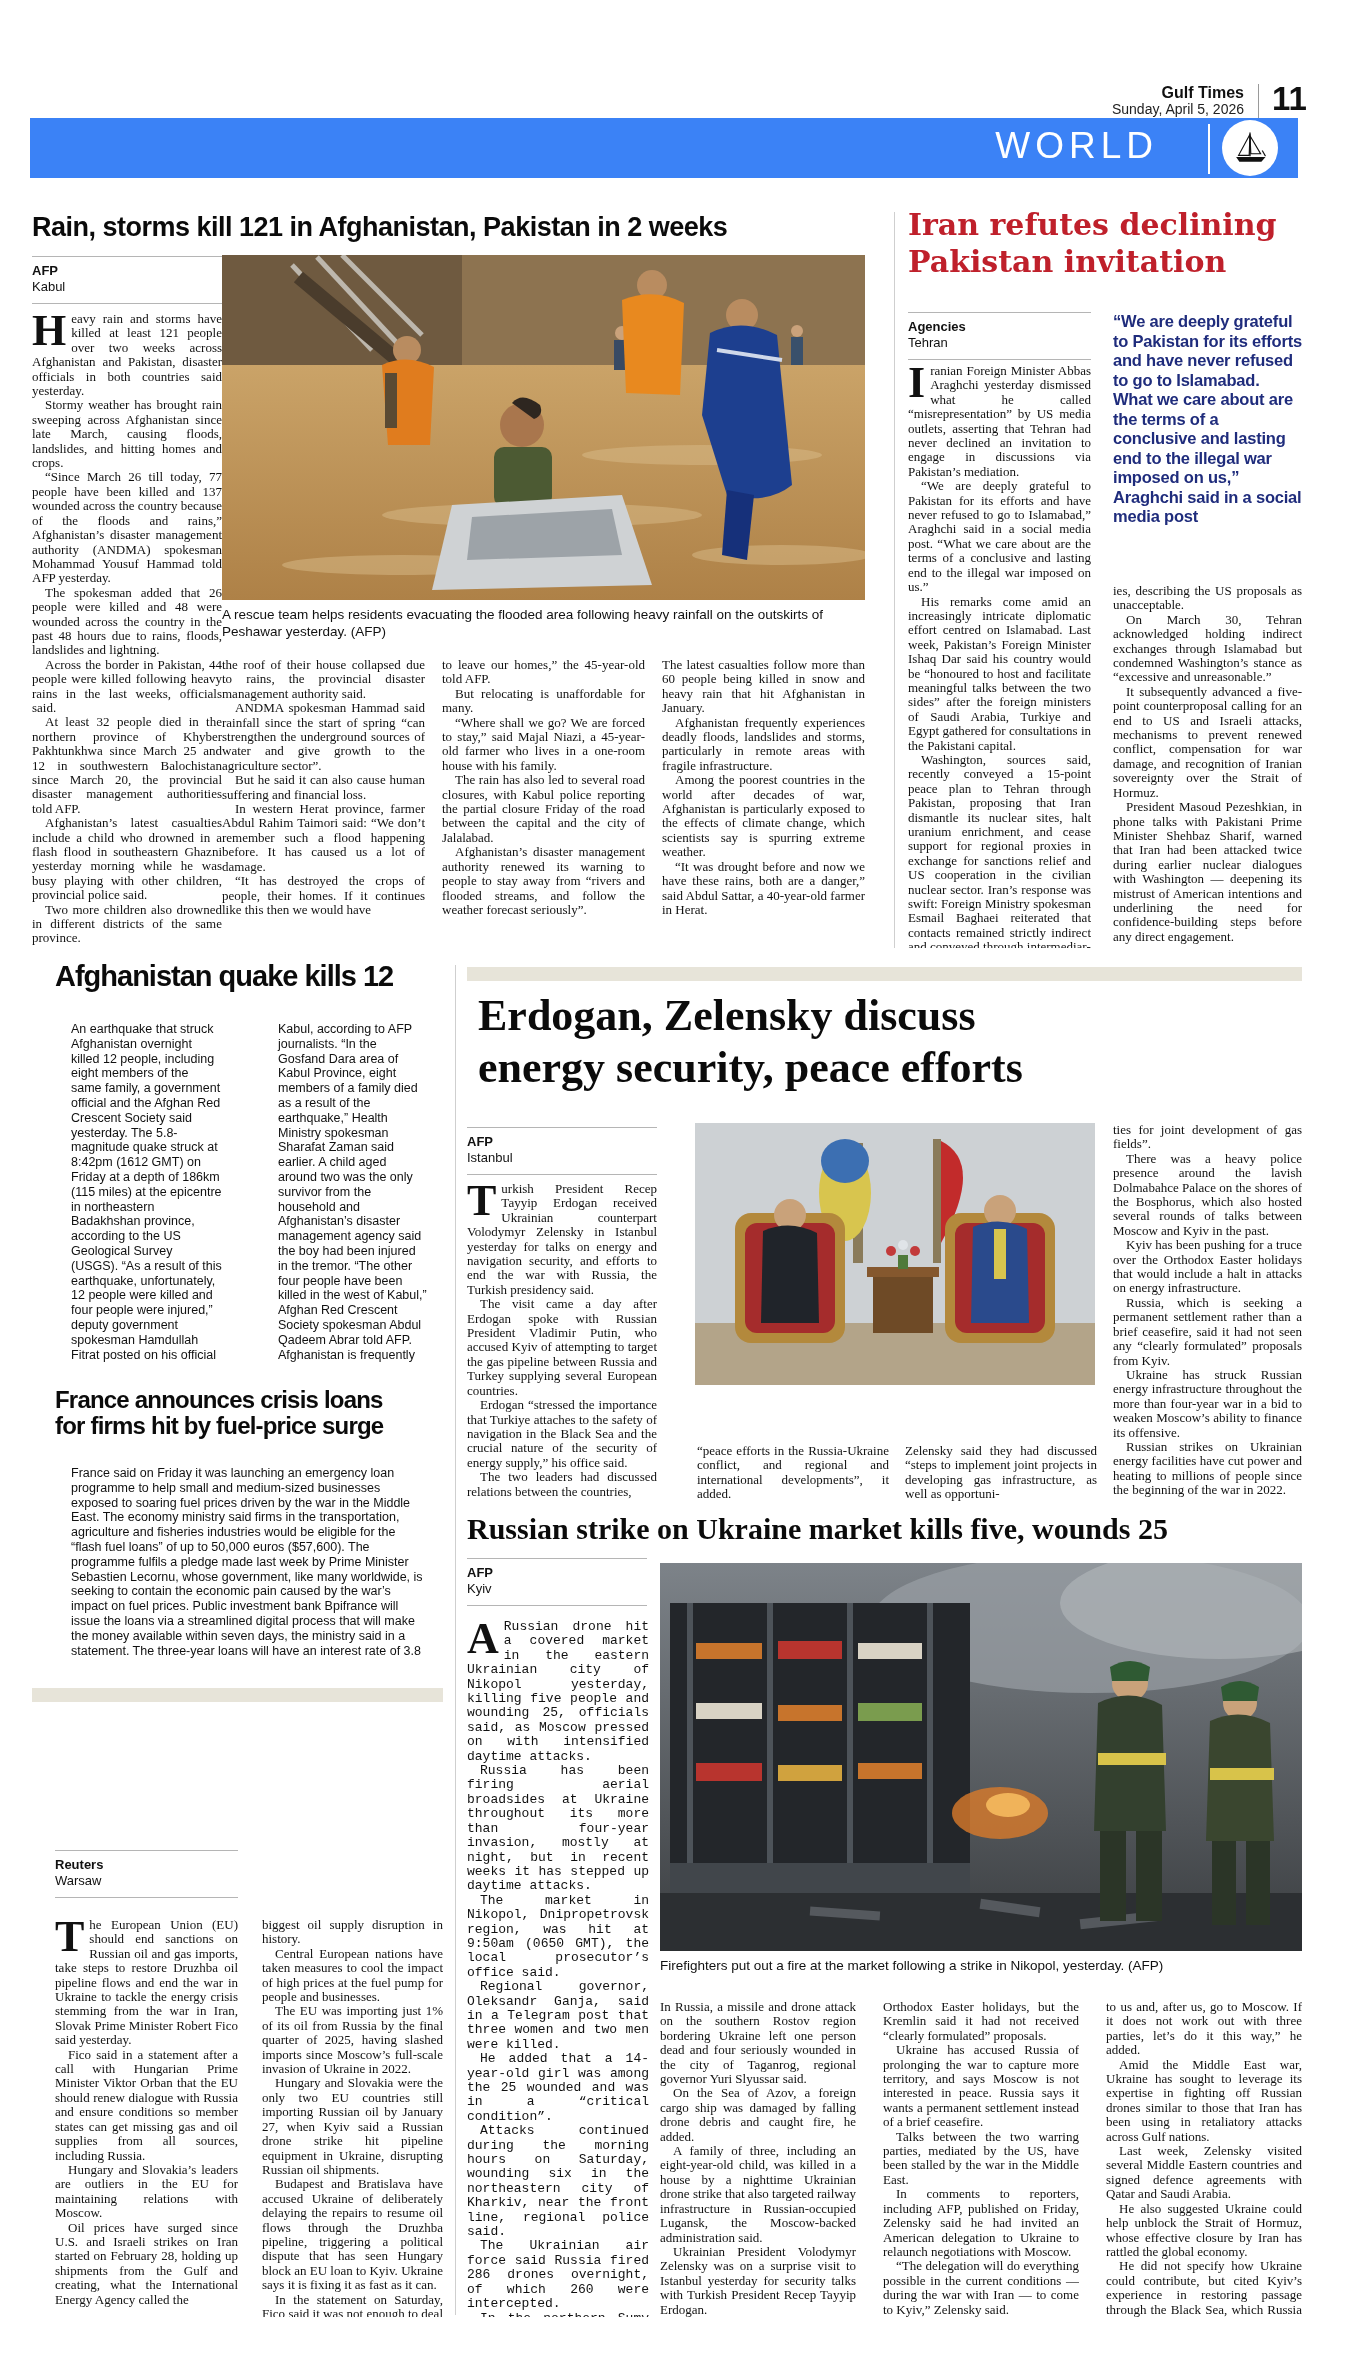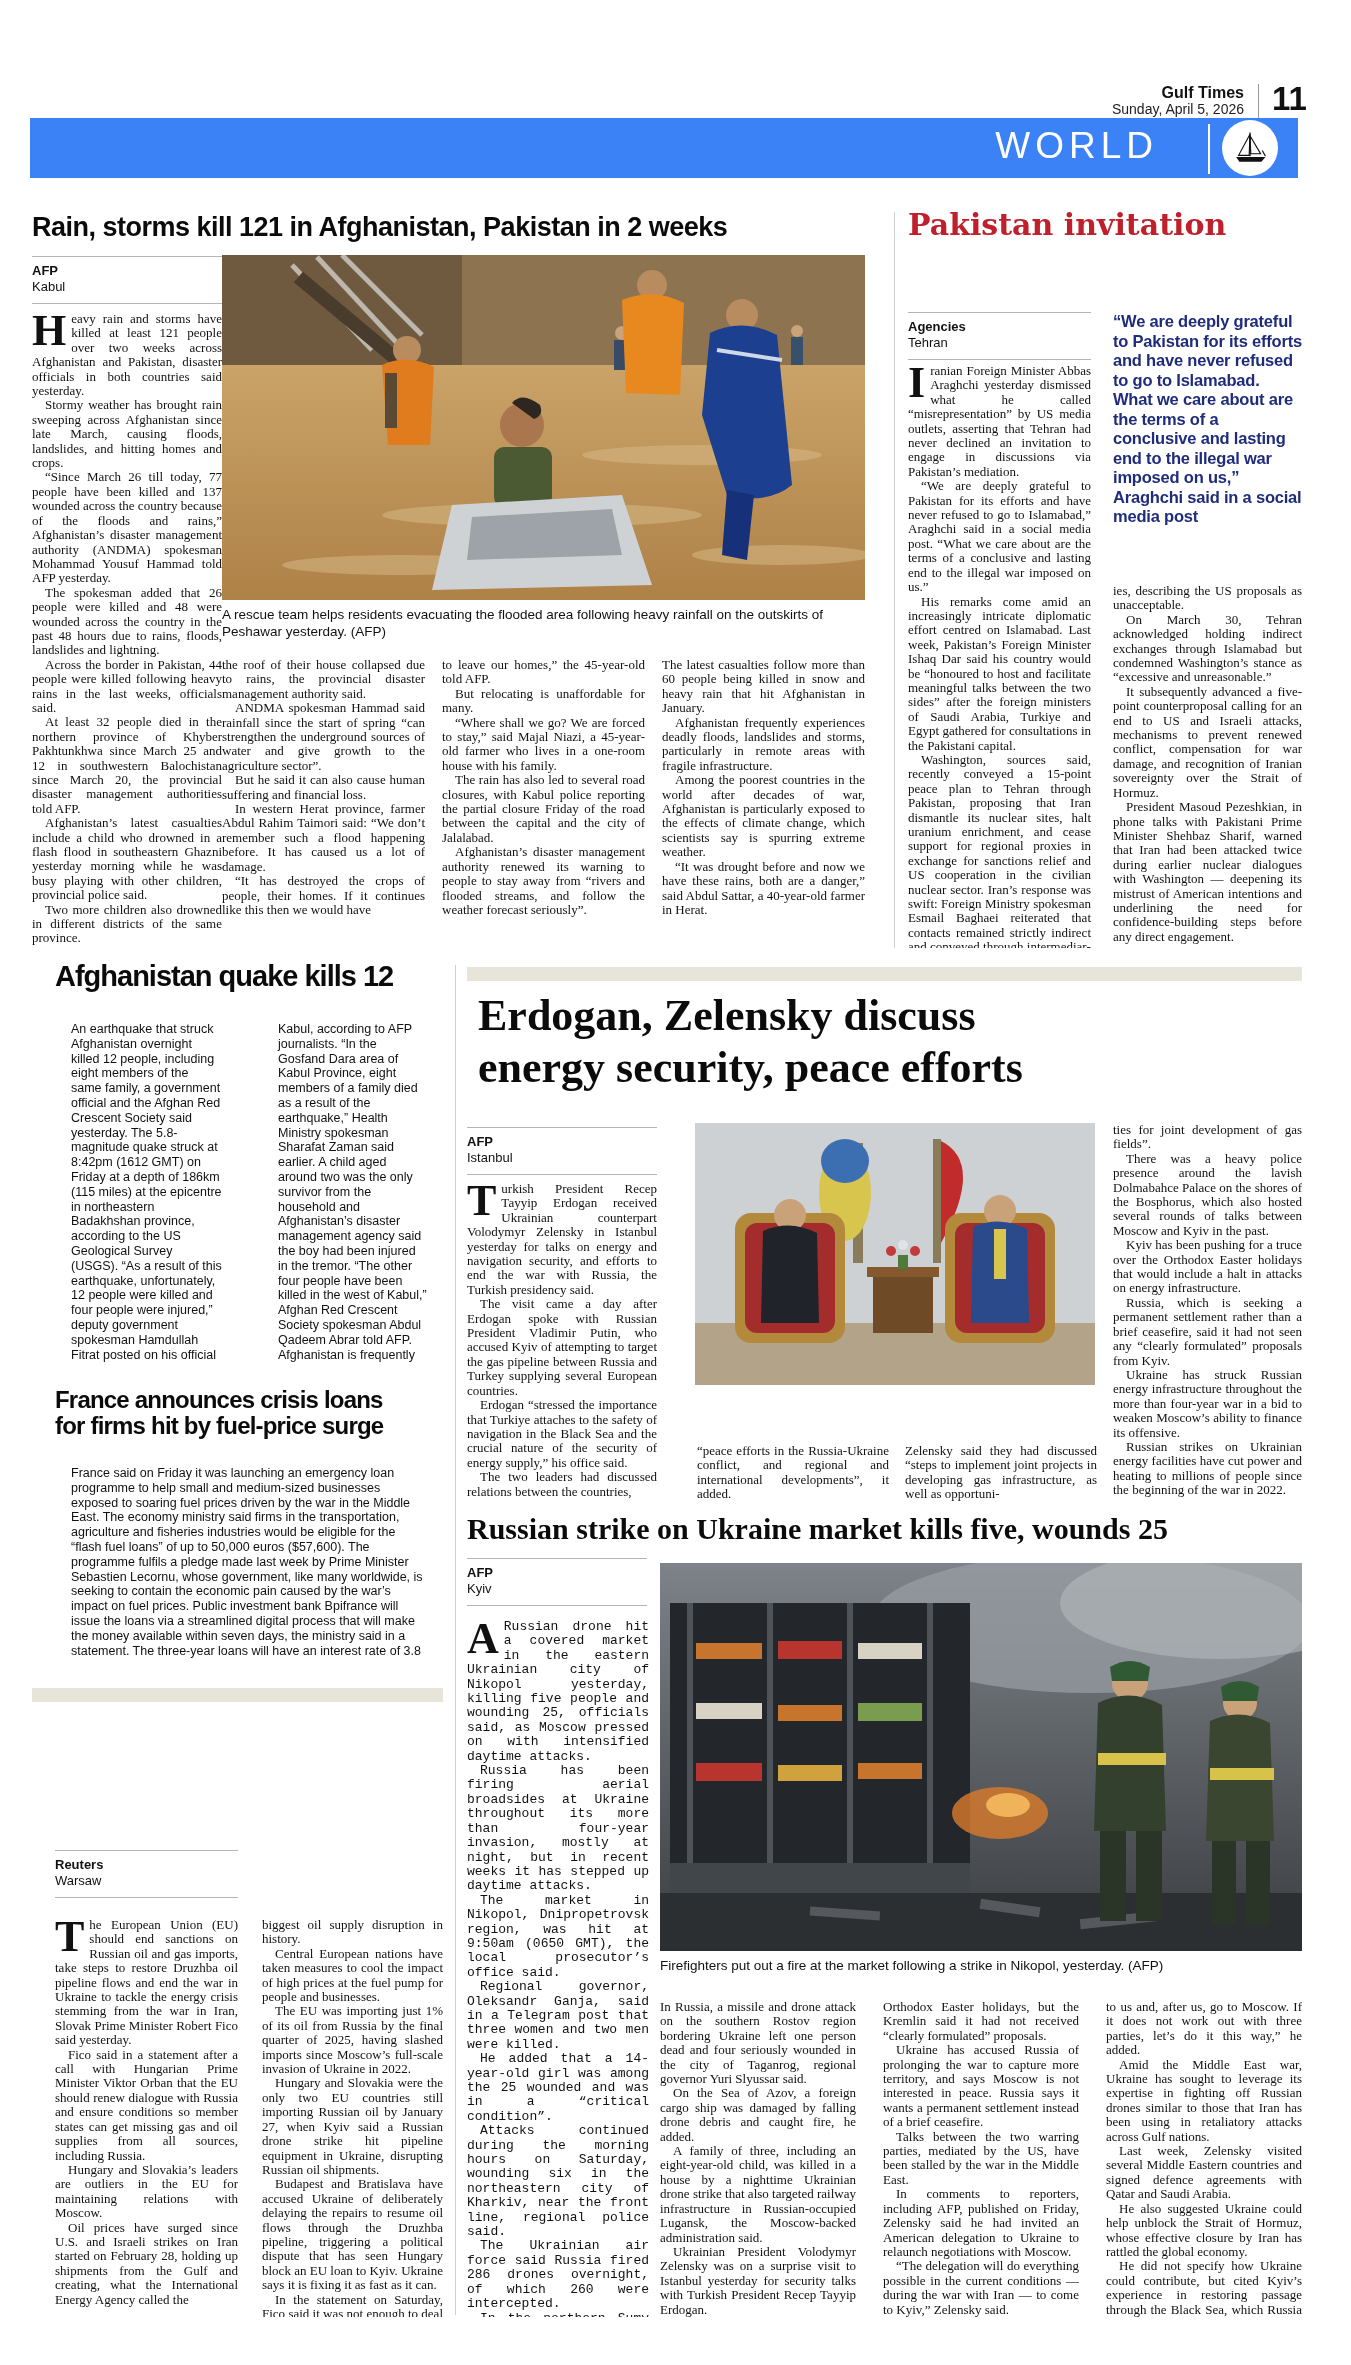--- a/index.html
+++ b/index.html
@@ -167,20 +167,21 @@
   <div class="abs body" style="left:662px;top:658px;width:203px;height:292px;">
       <p>The latest casualties follow more than 60 people being killed in snow and heavy rain that hit Afghanistan in January.</p>
       <p>Afghanistan frequently experiences deadly floods, landslides and storms, particularly in remote areas with fragile infrastructure.</p>
       <p>Among the poorest countries in the world after decades of war, Afghanistan is particularly exposed to the effects of climate change, which scientists say is spurring extreme weather.</p>
       <p>“It was drought before and now we have these rains, both are a danger,” said Abdul Sattar, a 40-year-old farmer in Herat.</p>
     </div>
 
   <div class="abs vrule" style="left:894px;top:212px;height:736px;"></div>
 
   <div class="abs hl-red" style="left:908px;top:206px;font-size:30px;line-height:37px;">
+      <p>Iran refutes declining</p>
       <p>Pakistan invitation</p>
     </div>
 
   <div class="abs byline" style="left:908px;top:312px;width:183px;">
     <div class="agency">Agencies</div>
     <div>Tehran</div>
   </div>
   <div class="abs body dc" style="left:908px;top:364px;width:183px;height:584px;">
       <p>Iranian Foreign Minister Abbas Araghchi yesterday dismissed what he called “misrepresentation” by US media outlets, asserting that Tehran had never declined an invitation to engage in discussions via Pakistan’s mediation.</p>
       <p>“We are deeply grateful to Pakistan for its efforts and have never refused to go to Islamabad,” Araghchi said in a social media post. “What we care about are the terms of a conclusive and lasting end to the illegal war imposed on us.”</p>

